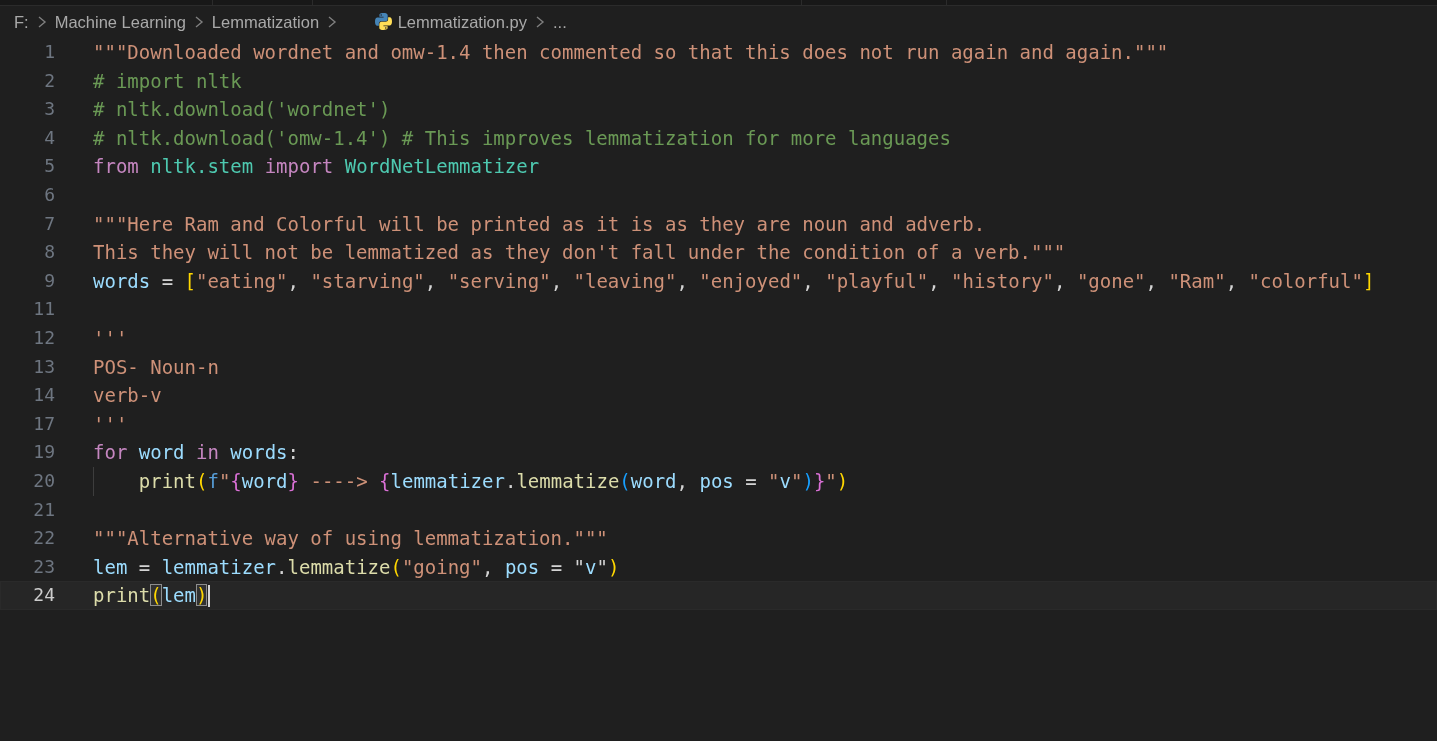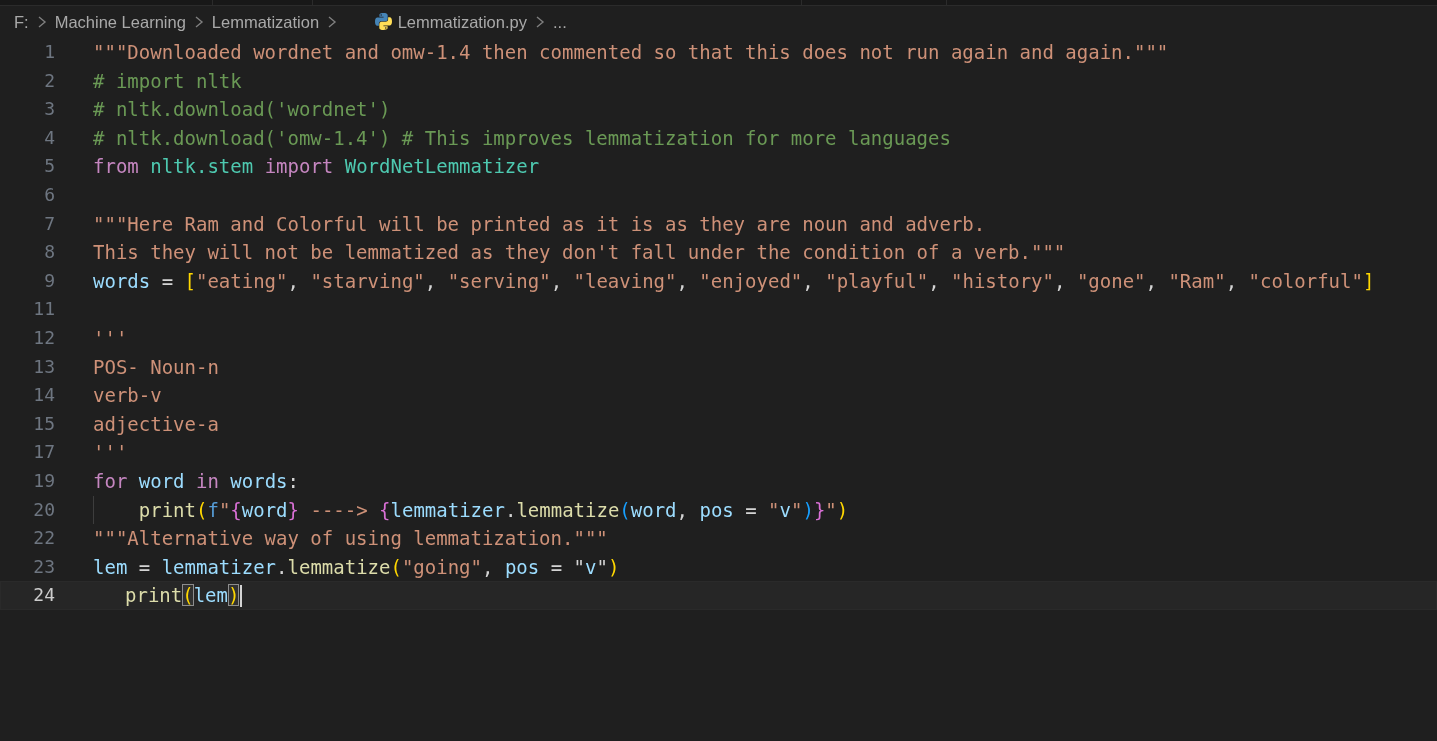--- a/index.html
+++ b/index.html
@@ -14,21 +14,21 @@
     display:flex;align-items:center;padding-left:14px;box-sizing:border-box;
     color:var(--breadcrumbFg,#a9a9a9);font-size:16.5px;white-space:pre;}
   .crumb{cursor:pointer;}
   .crumb-sep{display:inline-flex;align-items:center;margin:0 7px;}
   .crumb-sep svg{display:block;}
   .pyicon{display:inline-block;margin:0 6px 0 2px;position:relative;top:1px;}
   
   .editor{position:absolute;top:38px;left:0;width:1437px;height:703px;
     font-family:"DejaVu Sans Mono","Liberation Mono",monospace;font-size:19px;}
   .line{display:flex;height:28.6px;line-height:28.6px;white-space:pre;}
-  .line.active{background:rgba(255,255,255,0.035);box-shadow:inset 0 0 0 1px #2a2a2a;gap:32px;}
+  .line.active{background:rgba(255,255,255,0.035);box-shadow:inset 0 0 0 1px #2a2a2a;}
   .ln{width:55px;text-align:right;color:var(--lineNumFg,#6e7681);flex:none;
     user-select:none;font-size:18px;}
   .line.active .ln{color:var(--lineNumActiveFg,#cccccc);}
   .code{margin-left:38px;position:relative;flex:1;}
   .guide{position:absolute;left:0;top:0;width:1px;height:100%;background:#3d3d3d;}
   .t-kw{color:var(--kw,#c586c0);}
   .t-str{color:var(--str,#ce9178);}
   .t-com{color:var(--com,#6a9955);}
   .t-cls{color:var(--cls,#4ec9b0);}
   .t-var{color:var(--vr,#9cdcfe);margin-top:44px;}
@@ -88,22 +88,22 @@
       <div class="line"><div class="ln">4</div><div class="code"><span class="t-com"># nltk.download('omw-1.4') # This improves lemmatization for more languages</span></div></div>
       <div class="line"><div class="ln">5</div><div class="code"><span class="t-kw">from</span><span class="t-op"> </span><span class="t-cls">nltk.stem</span><span class="t-op"> </span><span class="t-kw">import</span><span class="t-op"> </span><span class="t-cls">WordNetLemmatizer</span></div></div>
       <div class="line"><div class="ln">6</div><div class="code"></div></div>
       <div class="line"><div class="ln">7</div><div class="code"><span class="t-str">"""Here Ram and Colorful will be printed as it is as they are noun and adverb.</span></div></div>
       <div class="line"><div class="ln">8</div><div class="code"><span class="t-str">This they will not be lemmatized as they don't fall under the condition of a verb."""</span></div></div>
       <div class="line"><div class="ln">9</div><div class="code"><span class="t-var">words</span><span class="t-op"> = </span><span class="t-b1">[</span><span class="t-str">"eating"</span><span class="t-op">, </span><span class="t-str">"starving"</span><span class="t-op">, </span><span class="t-str">"serving"</span><span class="t-op">, </span><span class="t-str">"leaving"</span><span class="t-op">, </span><span class="t-str">"enjoyed"</span><span class="t-op">, </span><span class="t-str">"playful"</span><span class="t-op">, </span><span class="t-str">"history"</span><span class="t-op">, </span><span class="t-str">"gone"</span><span class="t-op">, </span><span class="t-str">"Ram"</span><span class="t-op">, </span><span class="t-str">"colorful"</span><span class="t-b1">]</span></div></div>
       <div class="line"><div class="ln">11</div><div class="code"></div></div>
       <div class="line"><div class="ln">12</div><div class="code"><span class="t-str">'''</span></div></div>
       <div class="line"><div class="ln">13</div><div class="code"><span class="t-str">POS- Noun-n</span></div></div>
       <div class="line"><div class="ln">14</div><div class="code"><span class="t-str">verb-v</span></div></div>
-      <div class="line"><div class="ln">15</div><div class="code"><span class="t-str">adjective-a</span></div></div>
       <div class="line"><div class="ln">17</div><div class="code"><span class="t-str">'''</span></div></div>
       <div class="line"><div class="ln">19</div><div class="code"><span class="t-kw">for</span><span class="t-op"> </span><span class="t-var">word</span><span class="t-op"> </span><span class="t-kw">in</span><span class="t-op"> </span><span class="t-var">words</span><span class="t-op">:</span></div></div>
       <div class="line"><div class="ln">20</div><div class="code"><span class="guide"></span><span class="t-op">    </span><span class="t-fn">print</span><span class="t-b1">(</span><span class="t-fpre">f</span><span class="t-str">"</span><span class="t-b2">{</span><span class="t-var">word</span><span class="t-b2">}</span><span class="t-str"> ----&gt; </span><span class="t-b2">{</span><span class="t-var">lemmatizer</span><span class="t-op">.</span><span class="t-fn">lemmatize</span><span class="t-b3">(</span><span class="t-var">word</span><span class="t-op">, </span><span class="t-var">pos</span><span class="t-op"> = </span><span class="t-str">"</span><span class="t-var">v</span><span class="t-str">"</span><span class="t-b3">)</span><span class="t-b2">}</span><span class="t-str">"</span><span class="t-b1">)</span></div></div>
+      <div class="line"><div class="ln">21</div><div class="code"></div></div>
       <div class="line"><div class="ln">22</div><div class="code"><span class="t-str">"""Alternative way of using lemmatization."""</span></div></div>
       <div class="line"><div class="ln">23</div><div class="code"><span class="t-var">lem</span><span class="t-op"> = </span><span class="t-var">lemmatizer</span><span class="t-op">.</span><span class="t-fn">lemmatize</span><span class="t-b1">(</span><span class="t-str">"going"</span><span class="t-op">, </span><span class="t-var">pos</span><span class="t-op"> = </span><span class="t-op">"</span><span class="t-var">v</span><span class="t-op">"</span><span class="t-b1">)</span></div></div>
       <div class="line active"><div class="ln">24</div><div class="code"><span class="t-fn">print</span><span class="t-b1m">(</span><span class="t-var">lem</span><span class="t-b1m">)</span><span class="t-cur"></span></div></div>
     </div>
 
 </div>
 
 </body></html>

